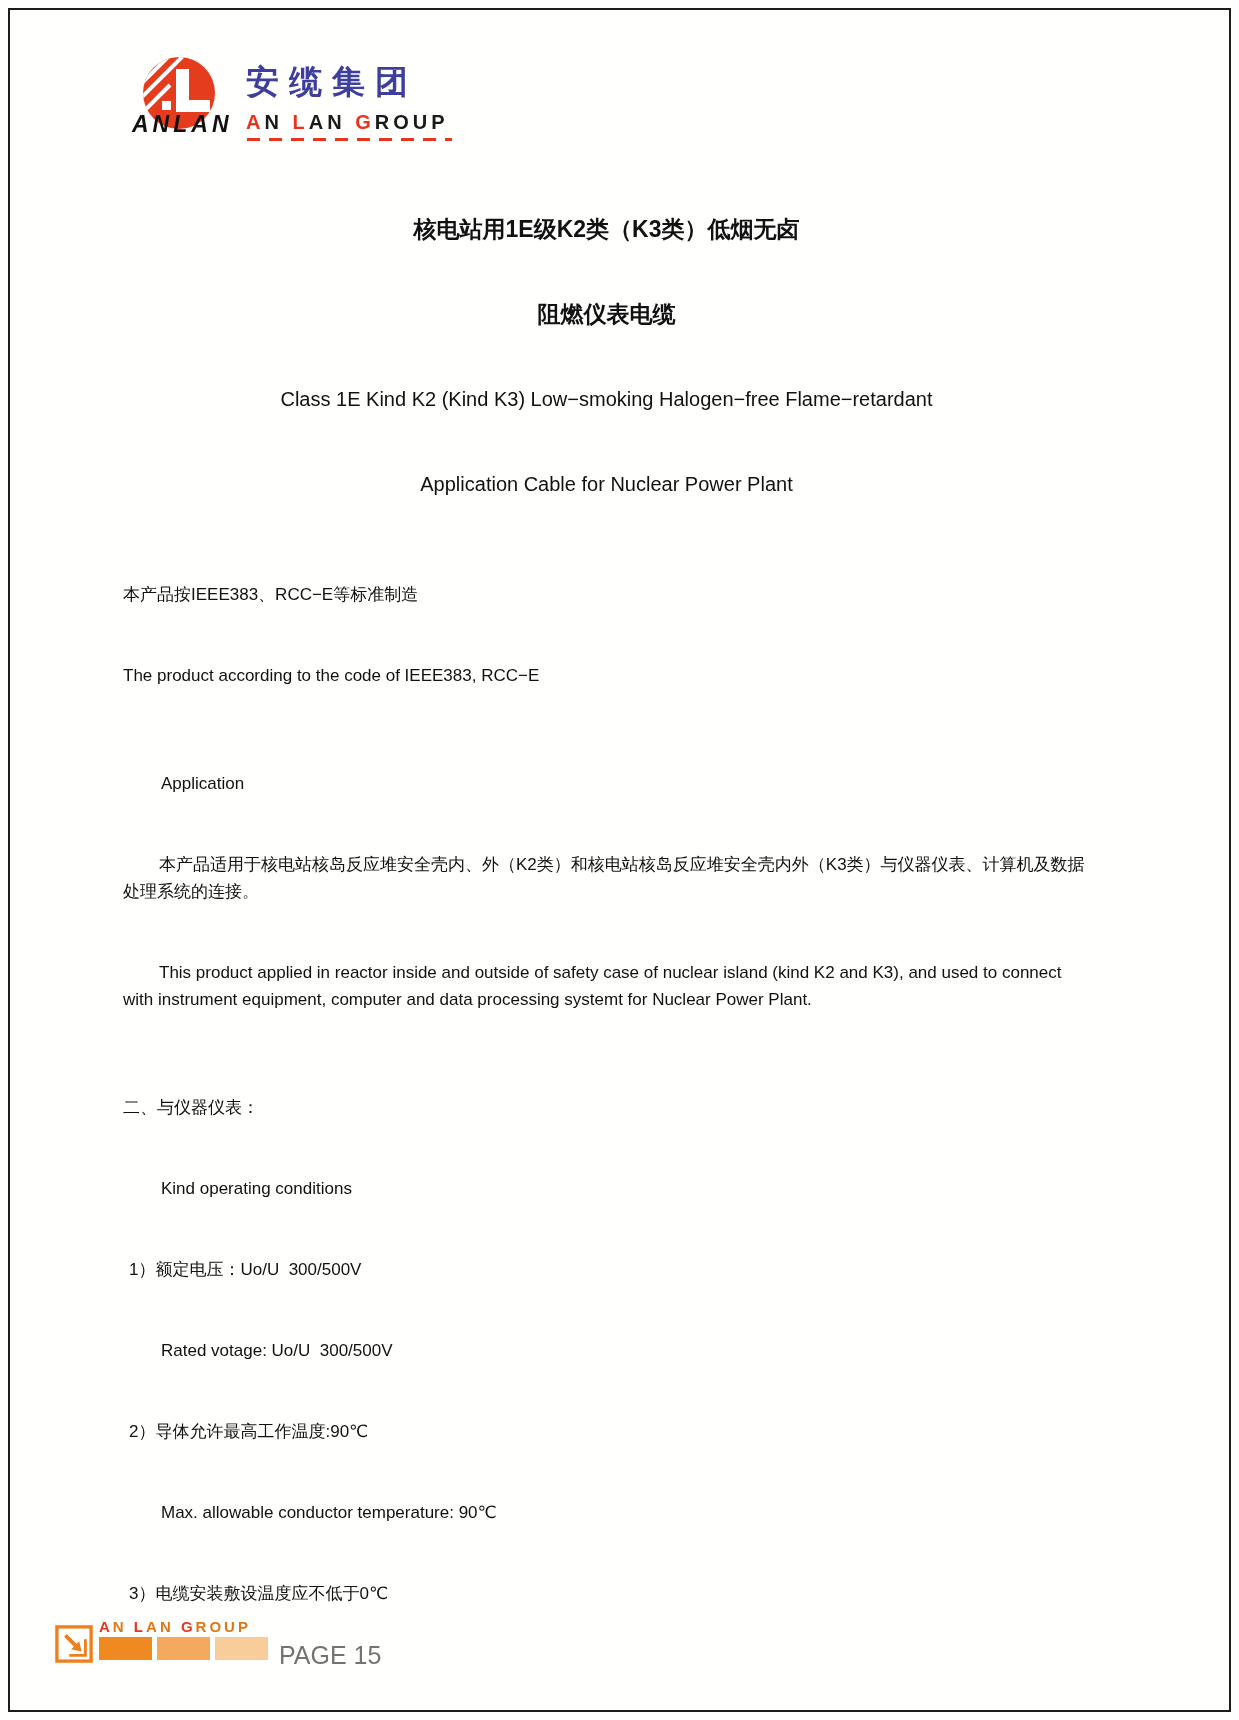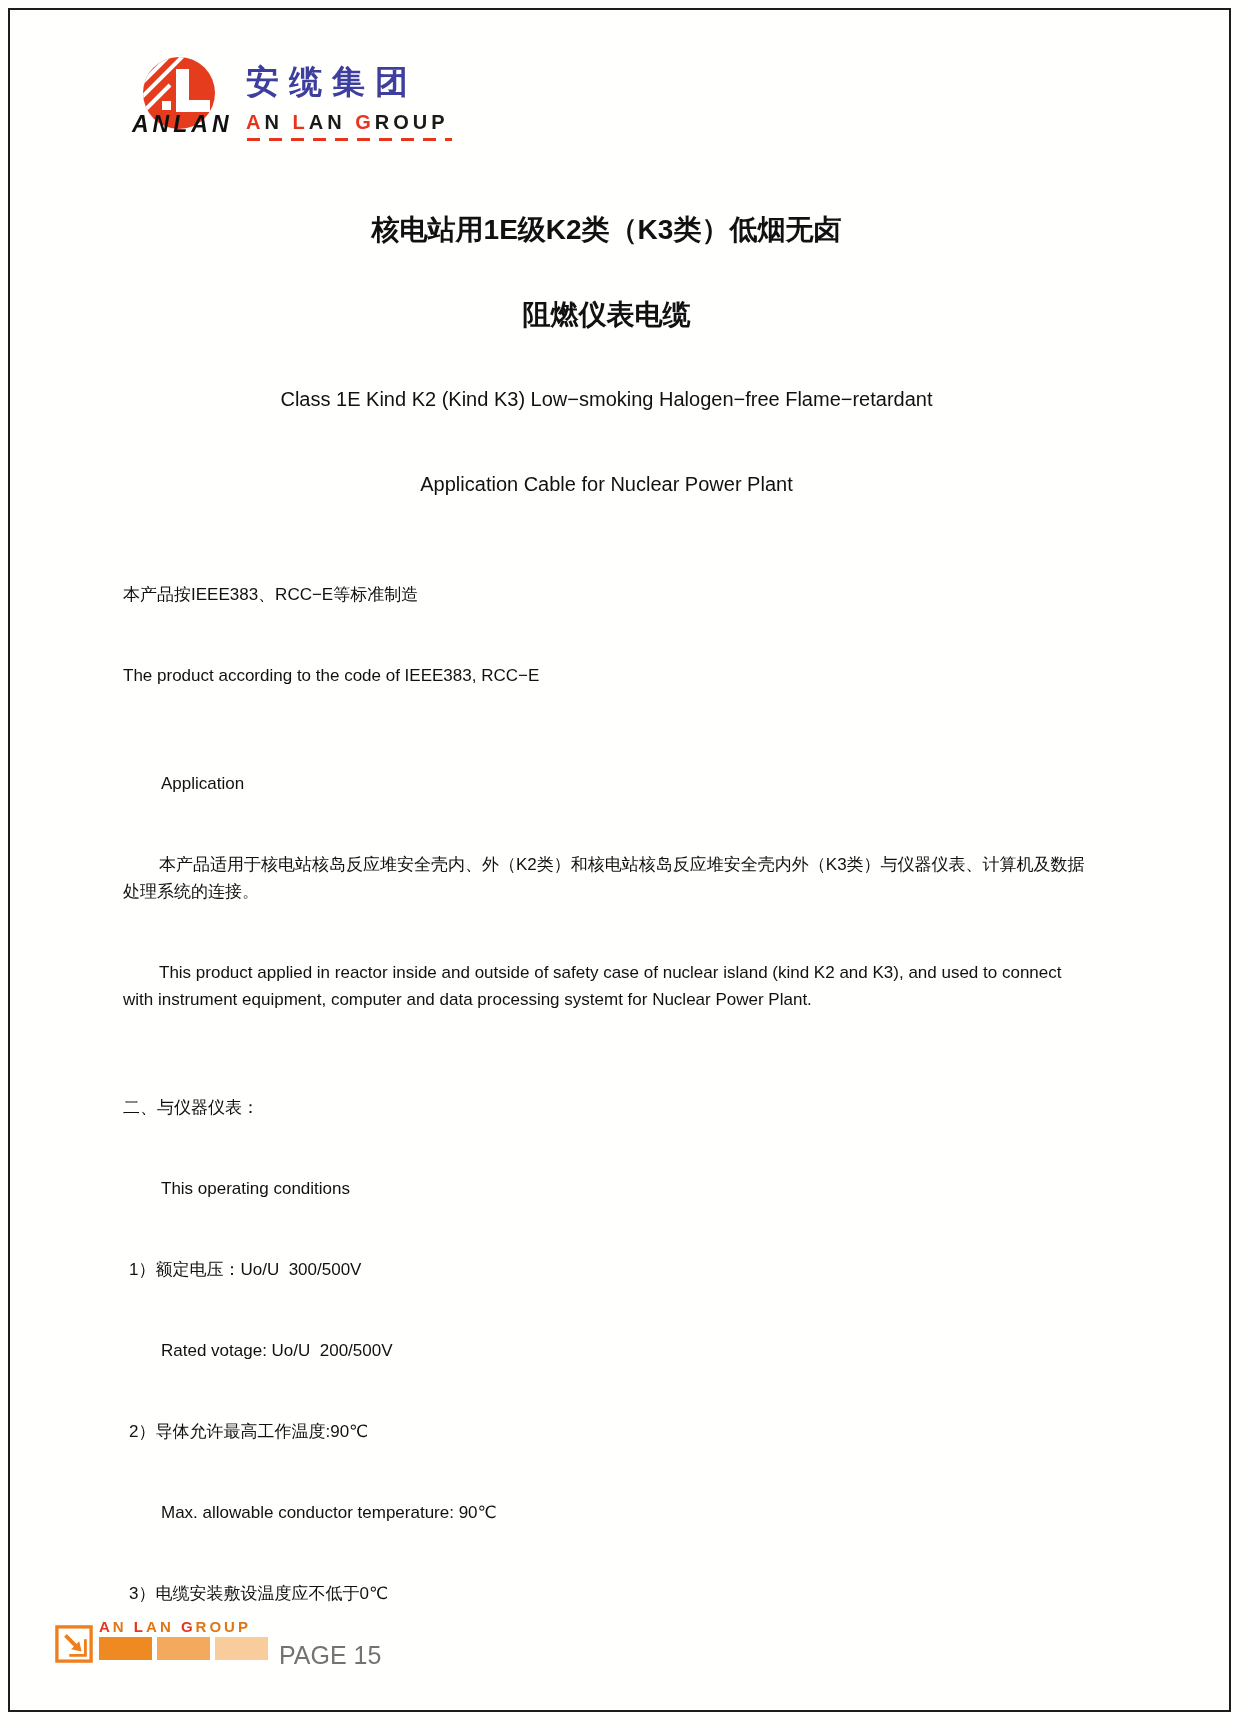--- a/index.html
+++ b/index.html
@@ -29,21 +29,21 @@
     position:absolute; left:127px; top:93px; width:205px; height:3px;
     background:repeating-linear-gradient(90deg,#e8341c 0 13px,transparent 13px 22px);
   }
 
   
   .content {
     position:absolute; left:123px; top:160px; width:967px;
     font-size:17px; line-height:27px; white-space:pre-wrap;
   }
   .content p { margin:0; }
-  .title-cn { text-align:center; font-size:28px; font-weight:600; line-height:31px; }
+  .title-cn { text-align:center; font-size:23px; font-weight:600; line-height:31px; }
   .title-en { text-align:center; font-size:20px; font-weight:400; line-height:31px; }
   .after-title { margin-top:24px; }
   .sec-gap { margin-top:27px; }
   .ind { padding-left:38px; }
   .num { padding-left:6px; }
   .para { text-indent:36px; }
 
   
   .footer { position:absolute; left:55px; top:1618px; width:420px; height:52px; }
   .f-icon { position:absolute; left:0; top:7px; }
@@ -87,23 +87,23 @@
     <p class="title-en">Application Cable for Nuclear Power Plant</p>
 
     <p class="after-title">本产品按IEEE383、RCC−E等标准制造</p>
     <p>The product according to the code of IEEE383, RCC−E</p>
 
     <p class="ind">Application</p>
     <p class="para">本产品适用于核电站核岛反应堆安全壳内、外（K2类）和核电站核岛反应堆安全壳内外（K3类）与仪器仪表、计算机及数据处理系统的连接。</p>
     <p class="para">This product applied in reactor inside and outside of safety case of nuclear island (kind K2 and K3), and used to connect with instrument equipment, computer and data processing systemt for Nuclear Power Plant.</p>
 
     <p class="sec-gap">二、与仪器仪表：</p>
-    <p class="ind">This operating conditions</p>
+    <p class="ind">Kind operating conditions</p>
     <p class="num">1）额定电压：Uo/U  300/500V</p>
-    <p class="ind">Rated votage: Uo/U  200/500V</p>
+    <p class="ind">Rated votage: Uo/U  300/500V</p>
     <p class="num">2）导体允许最高工作温度:90℃</p>
     <p class="ind">Max. allowable conductor temperature: 90℃</p>
     <p class="num">3）电缆安装敷设温度应不低于0℃</p>
     
     
     
     
     
 
     

